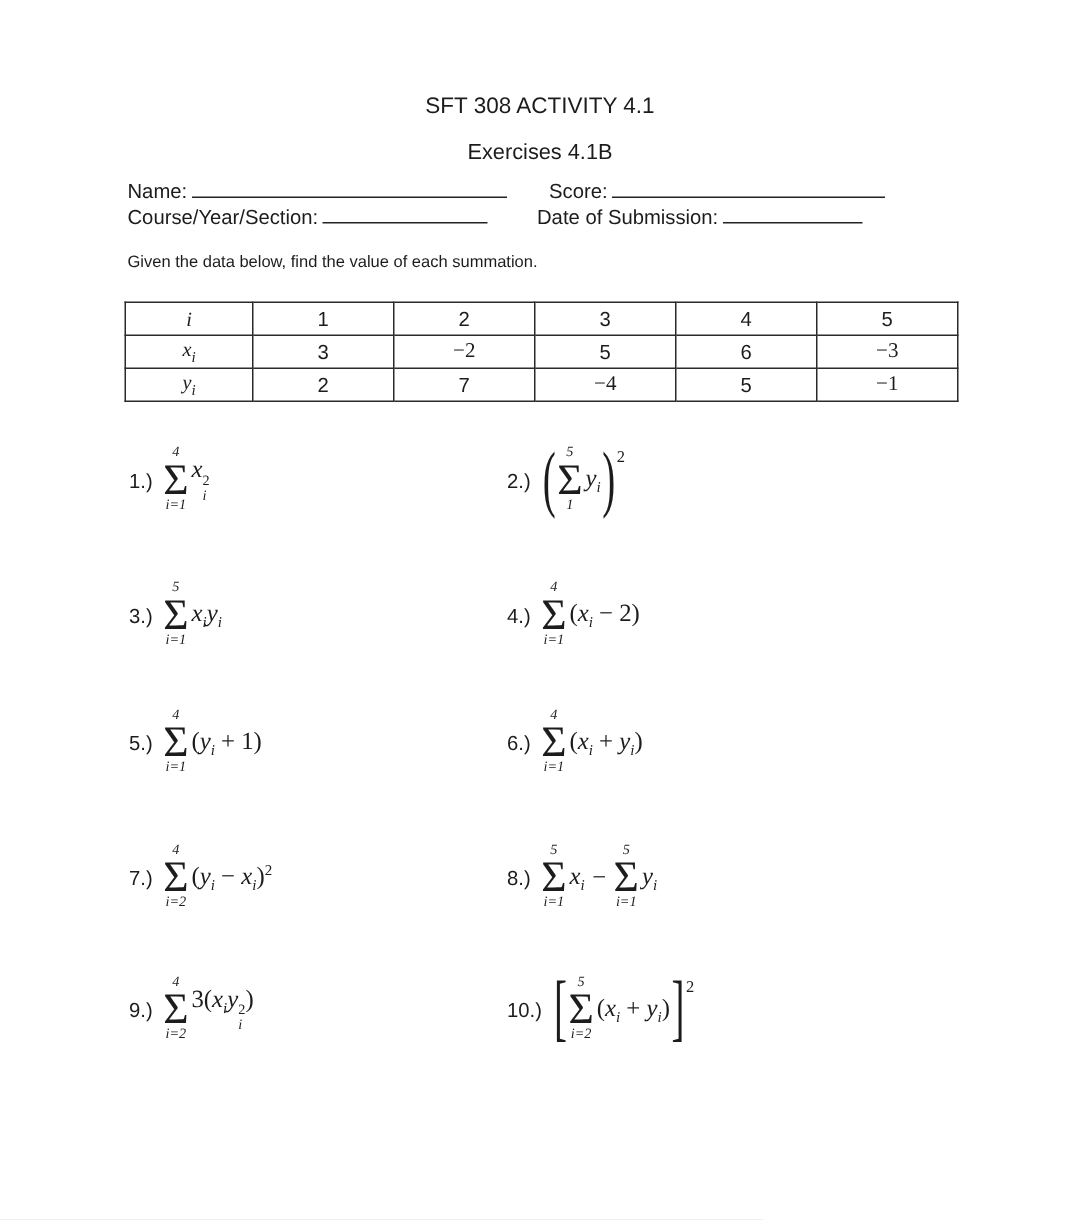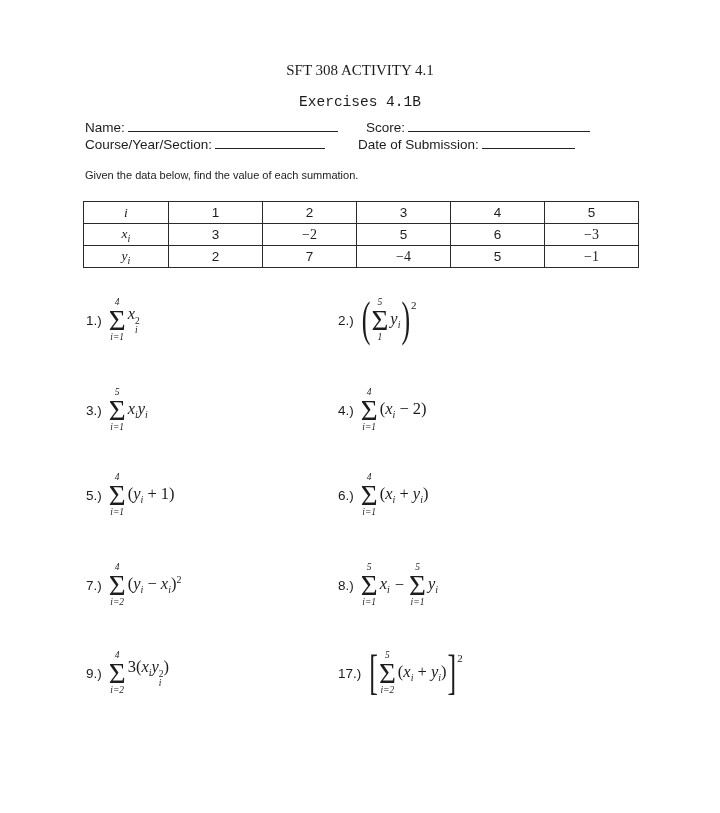--- a/index.html
+++ b/index.html
@@ -1,22 +1,22 @@
 <!DOCTYPE html>
 <html><head>
 <meta charset="utf-8">
 <style>
   html,body { margin:0; padding:0; background:#e8e8e8; }
   .page {
     position:relative; width:720px; height:813px; margin:0 auto;
     background:#ffffff; color:#1c1c1c;
     font-family:"Liberation Sans", sans-serif; overflow:hidden;
   }
-  .title    { position:absolute; top:62px;  left:0; width:100%; text-align:center; font-size:15px;font-family:Liberation Serif, serif; }
-  .subtitle { position:absolute; top:94px;  left:0; width:100%; text-align:center; font-size:14.5px;font-family:Liberation Mono, monospace; }
+  .title    { position:absolute; top:62px;  left:0; width:100%; text-align:center; font-size:15px; }
+  .subtitle { position:absolute; top:94px;  left:0; width:100%; text-align:center; font-size:14.5px; }
 
   .form-line { position:absolute; left:85px; font-size:13.5px; white-space:nowrap; }
   .line1 { top:120px; } .line2 { top:137px; }
   .fcol2 { position:absolute; top:0; white-space:nowrap; }
   .line1 .fcol2 { left:281px; } .line2 .fcol2 { left:273px; }
   .blank { display:inline-block; border-bottom:1px solid #222; height:11px; margin-left:3px; }
   .blank-name   { width:210px; } .blank-score  { width:182px; }
   .blank-course { width:110px; } .blank-date   { width:93px;  }
 
   .instruction { position:absolute; top:169px; left:85px; font-size:11px; }
@@ -231,21 +231,21 @@
             <span class="sum-sigma">Σ</span>
             <span class="sum-lower">i=2</span>
           </span>
           <span class="expr"><span class="tok"><span class="m-up">3(</span></span><span class="tok"><span class="m-it">x</span><span class="m-sub">i</span></span><span class="tok"><span class="m-it">y</span><span class="m-stack">
                 <span class="m-stack-sup">2</span>
                 <span class="m-stack-sub">i</span>
               </span></span><span class="tok"><span class="m-up">)</span></span></span>
         </span>
       </div>
     <div class="prob prob-right">
-        <span class="prob-label">17.)</span>
+        <span class="prob-label">10.)</span>
         <span class="wrap">
           <span class="wrap-delim">[</span>
           <span class="sums">
             <span class="sum">
               <span class="sum-upper">5</span>
               <span class="sum-sigma">Σ</span>
               <span class="sum-lower">i=2</span>
             </span>
             <span class="expr"><span class="tok"><span class="m-up">(</span></span><span class="tok"><span class="m-it">x</span><span class="m-sub">i</span></span><span class="tok"><span class="m-up"> + </span></span><span class="tok"><span class="m-it">y</span><span class="m-sub">i</span></span><span class="tok"><span class="m-up">)</span></span></span>
           </span>

